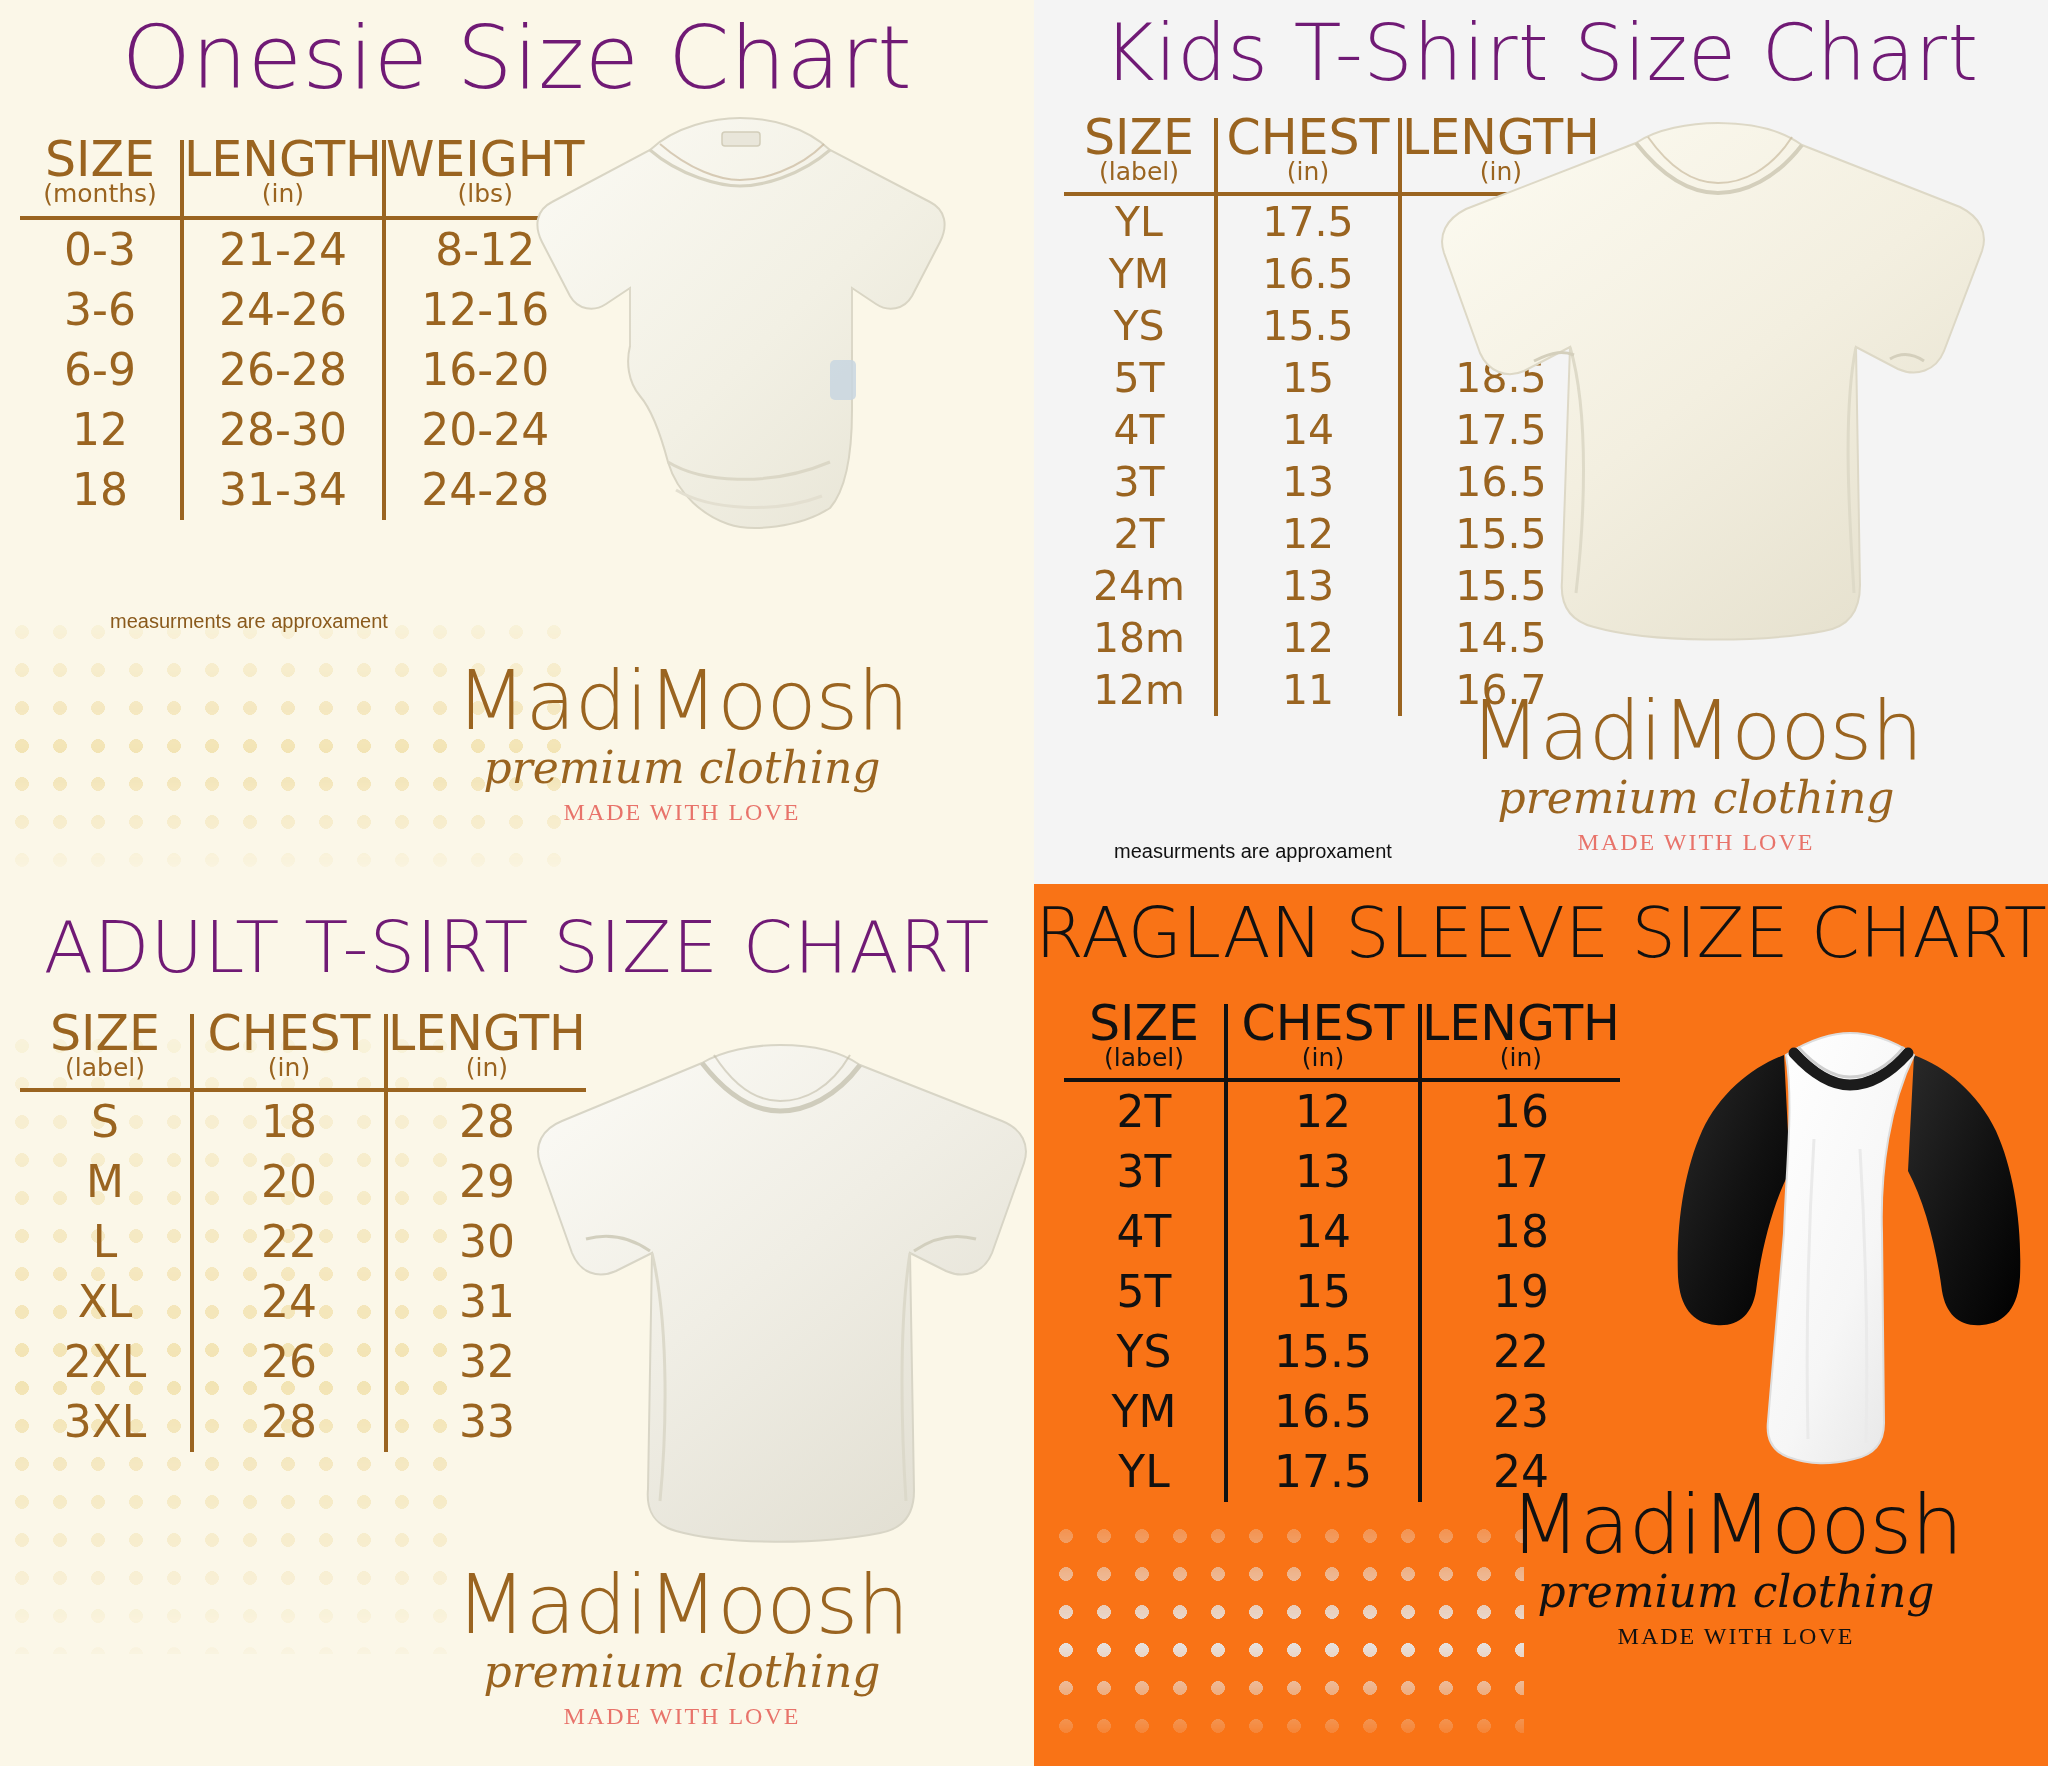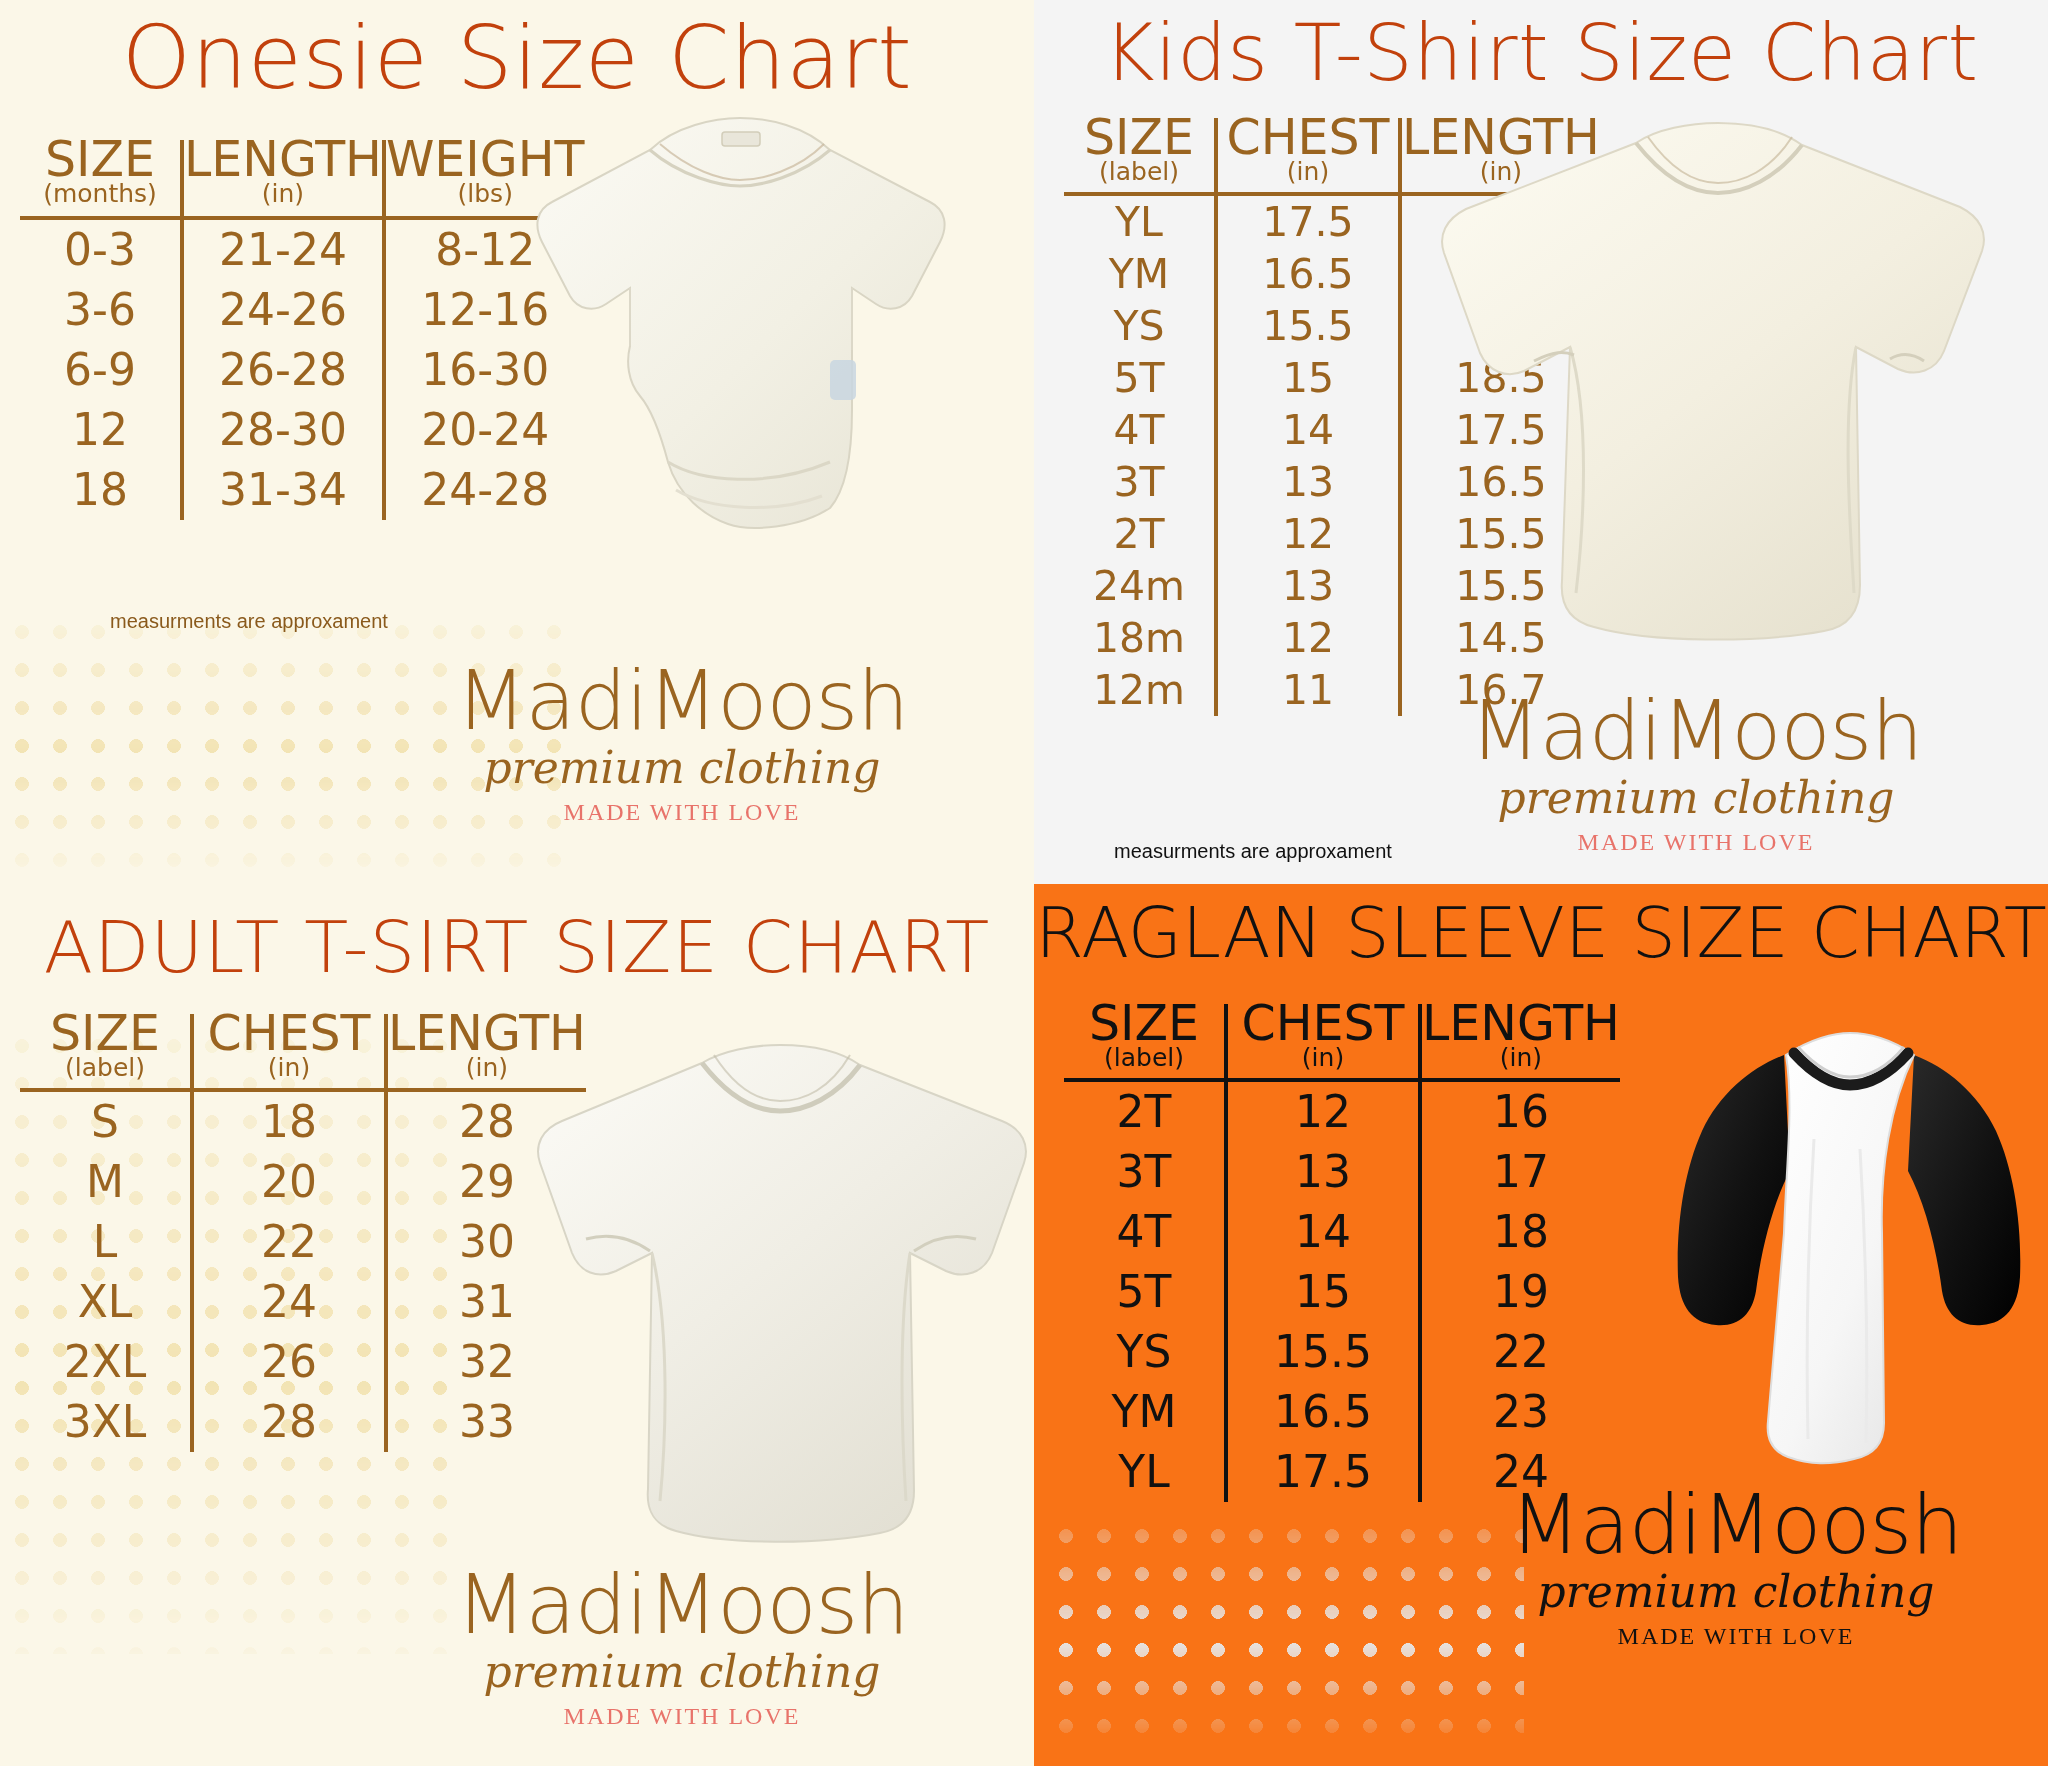--- a/index.html
+++ b/index.html
@@ -34,21 +34,21 @@
   
   .title {
     position: absolute;
     left: 0;
     right: 0;
     text-align: center;
     white-space: nowrap;
     font-weight: normal;
     letter-spacing: 0.5px;
   }
-  .title-brown { color: #c2410c; }
+  .title-brown { color: #701a75; }
   .title-black { color: #111111; }
 
   .t-onesie {
     top: 6px;
     font-size: 88px;
     font-family: "DejaVu Sans", sans-serif;
     font-weight: 300;
   }
   .t-kids {
     top: 8px;
@@ -212,21 +212,21 @@
         <td class="cell">8-12</td>
       </tr>
       <tr>
         <td class="cell">3-6</td>
         <td class="cell vline-brown">24-26</td>
         <td class="cell">12-16</td>
       </tr>
       <tr>
         <td class="cell">6-9</td>
         <td class="cell vline-brown">26-28</td>
-        <td class="cell">16-30</td>
+        <td class="cell">16-20</td>
       </tr>
       <tr>
         <td class="cell">12</td>
         <td class="cell vline-brown">28-30</td>
         <td class="cell">20-24</td>
       </tr>
       <tr>
         <td class="cell">18</td>
         <td class="cell vline-brown">31-34</td>
         <td class="cell">24-28</td>

